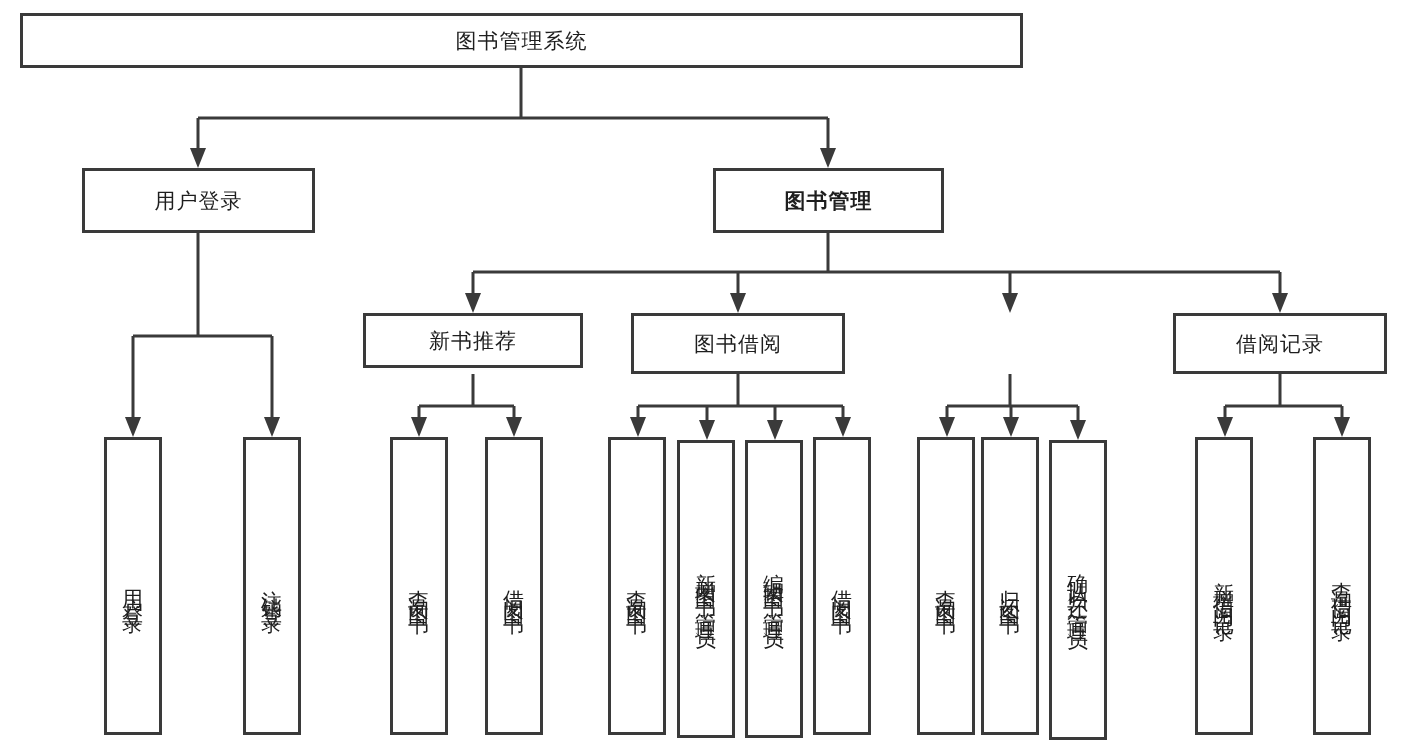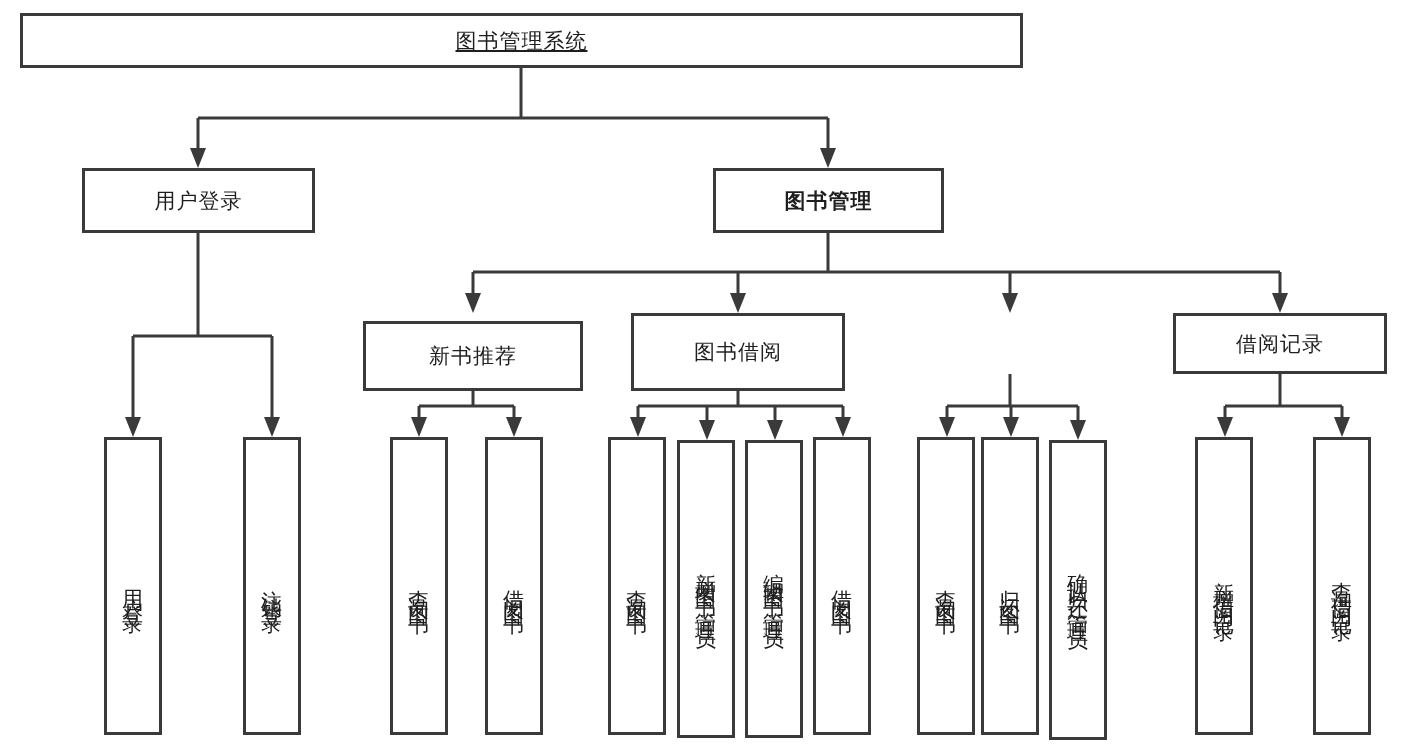--- a/index.html
+++ b/index.html
@@ -80,27 +80,27 @@
       <polygon points="767,420 783,420 775,440"></polygon>
       <polygon points="835,417 851,417 843,437"></polygon>
       <polygon points="939,417 955,417 947,437"></polygon>
       <polygon points="1003,417 1019,417 1011,437"></polygon>
       <polygon points="1070,420 1086,420 1078,440"></polygon>
       <polygon points="1217,417 1233,417 1225,437"></polygon>
       <polygon points="1334,417 1350,417 1342,437"></polygon>
     </g>
   </svg>
 
-  <div class="node" style="left:20px;top:13px;width:1003px;height:55px;text-decoration:underline;">图书管理系统</div>
+  <div class="node" style="left:20px;top:13px;width:1003px;height:55px;">图书管理系统</div>
 
   <div class="node" style="left:82px;top:168px;width:233px;height:65px;">用户登录</div>
   <div class="node" style="left:713px;top:168px;width:231px;height:65px;font-weight:bold;">图书管理</div>
 
-  <div class="node" style="left:363px;top:313px;width:220px;height:70px;margin-top:8px;">新书推荐</div>
-  <div class="node" style="left:631px;top:313px;width:214px;height:78px;">图书借阅</div>
+  <div class="node" style="left:363px;top:313px;width:220px;height:55px;">新书推荐</div>
+  <div class="node" style="left:631px;top:313px;width:214px;height:61px;">图书借阅</div>
   <div class="node" style="left:1173px;top:313px;width:214px;height:61px;">借阅记录</div>
 
   <div class="node leaf" style="left:104px;top:437px;width:58px;height:298px;">用户登录</div>
   <div class="node leaf" style="left:243px;top:437px;width:58px;height:298px;">注销登录</div>
 
   <div class="node leaf" style="left:390px;top:437px;width:58px;height:298px;">查询图书</div>
   <div class="node leaf" style="left:485px;top:437px;width:58px;height:298px;">借阅图书</div>
 
   <div class="node leaf" style="left:608px;top:437px;width:58px;height:298px;">查询图书</div>
   <div class="node leaf" style="left:677px;top:440px;width:58px;height:298px;">新增图书（管理员）</div>

